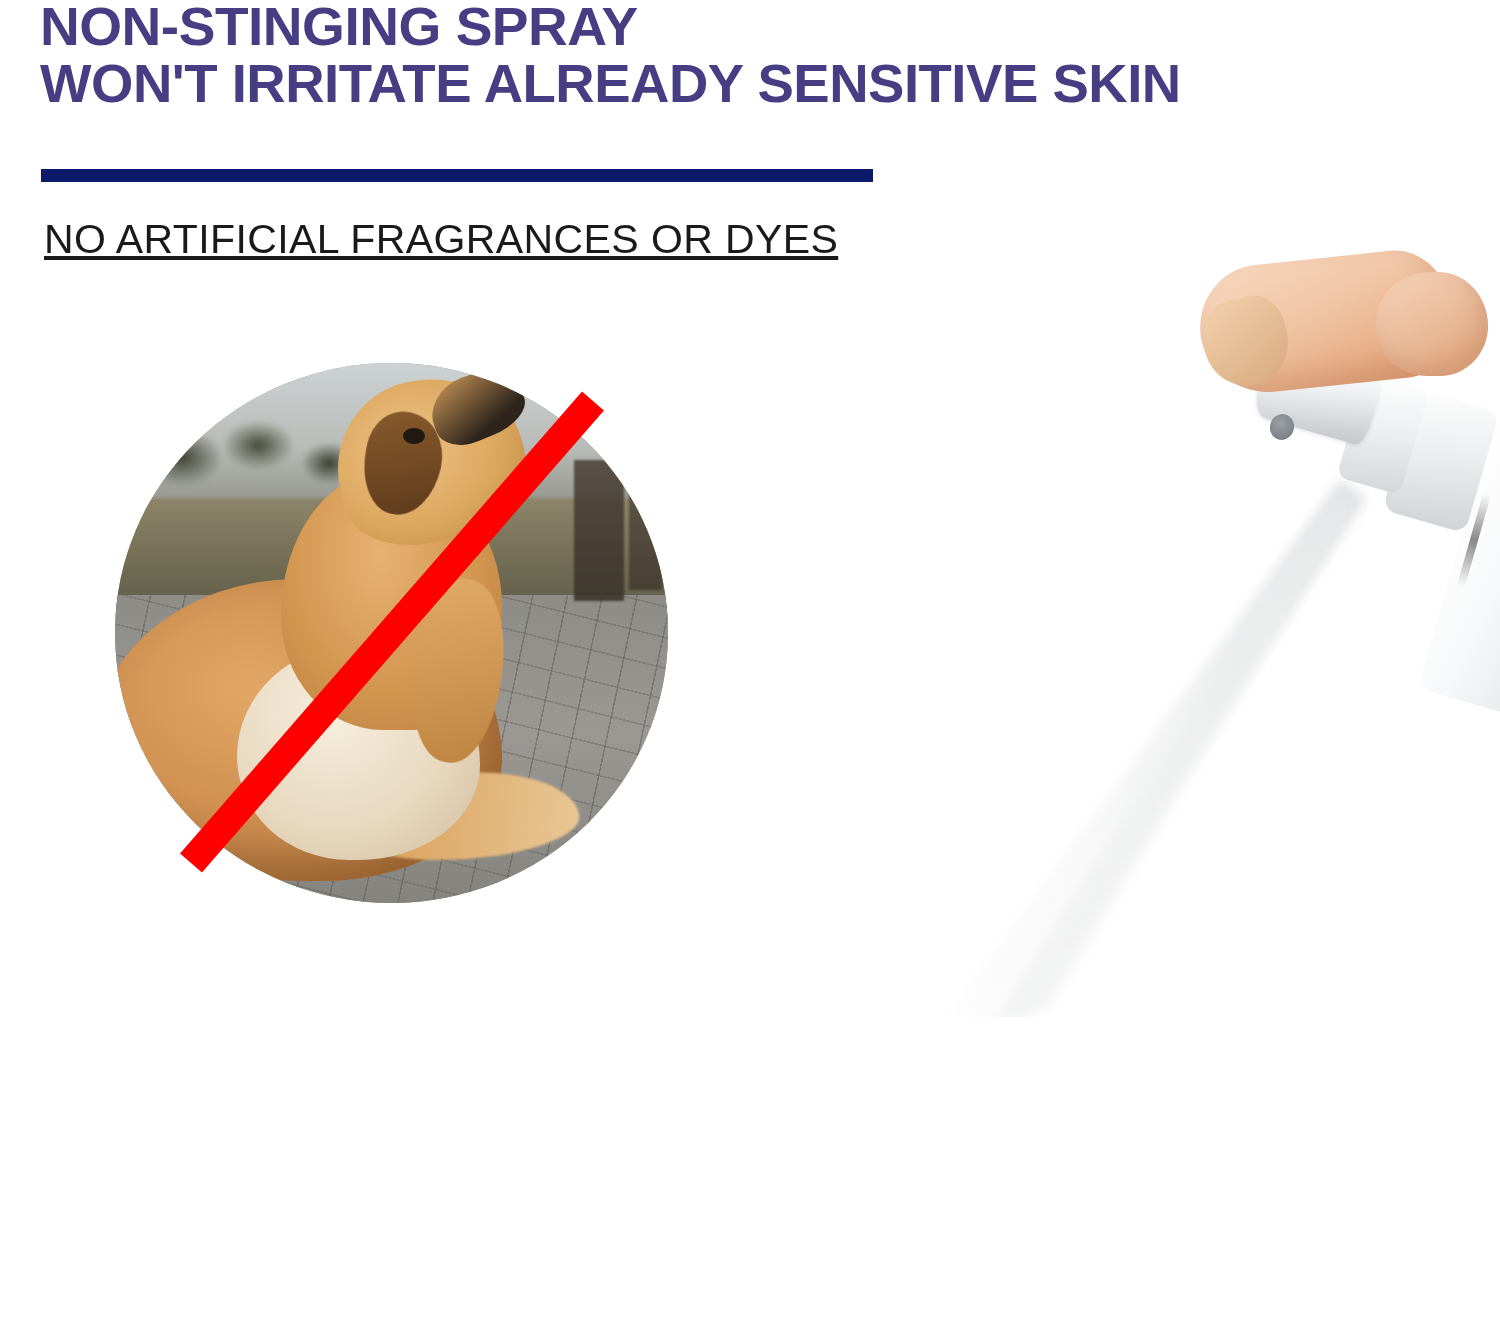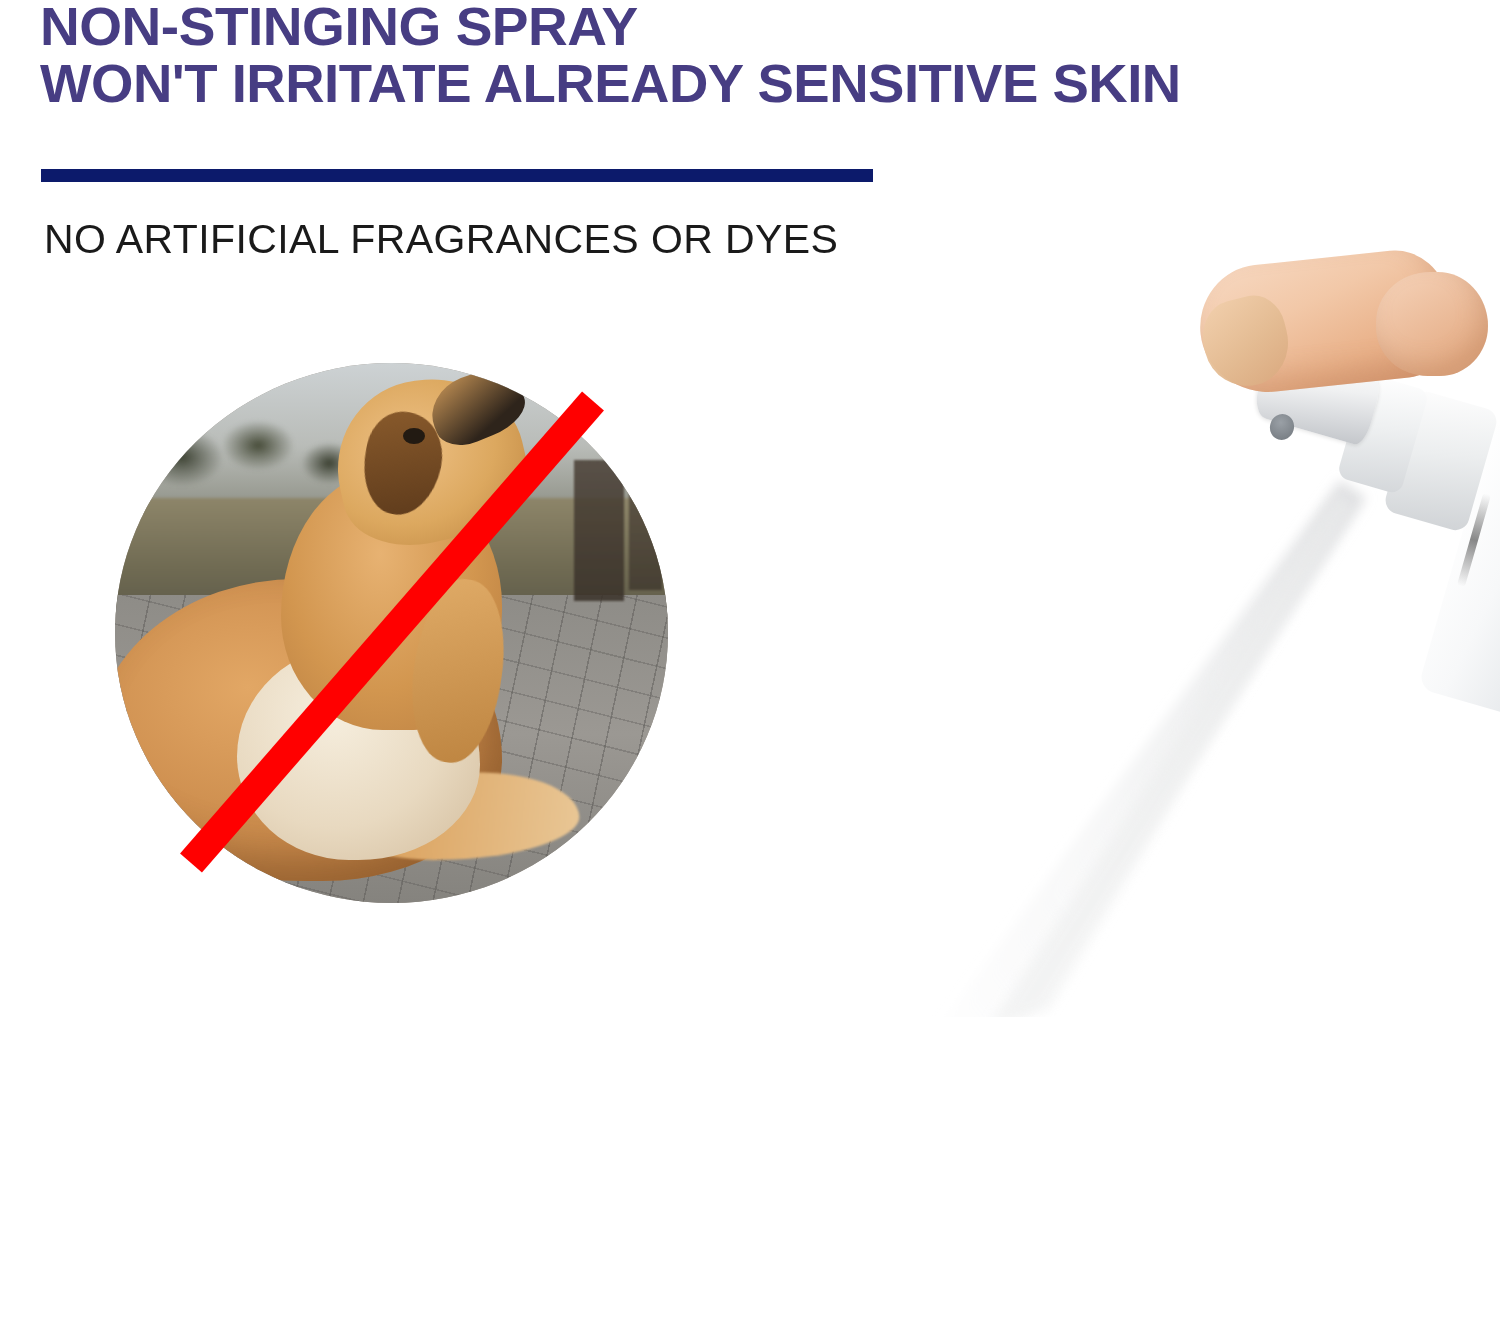--- a/index.html
+++ b/index.html
@@ -60,21 +60,21 @@
     left: 44px;
     top: 213px;
     width: 900px;
     color: #1a1a1a;
     font-family: "Liberation Sans Narrow", "Liberation Sans", sans-serif;
     font-weight: 400;
     font-size: 41px;
     line-height: 1.30;
     letter-spacing: 0.4px;
   }
-  .subtitle-line { display: block; white-space: nowrap; }
+  .subtitle-line { display: block; white-space: nowrap; text-decoration: underline; }
 
   
   .circle-photo {
     position: absolute;
     left: 115px;
     top: 363px;
     width: 553px;
     height: 540px;
     border-radius: 50%;
     overflow: hidden;

